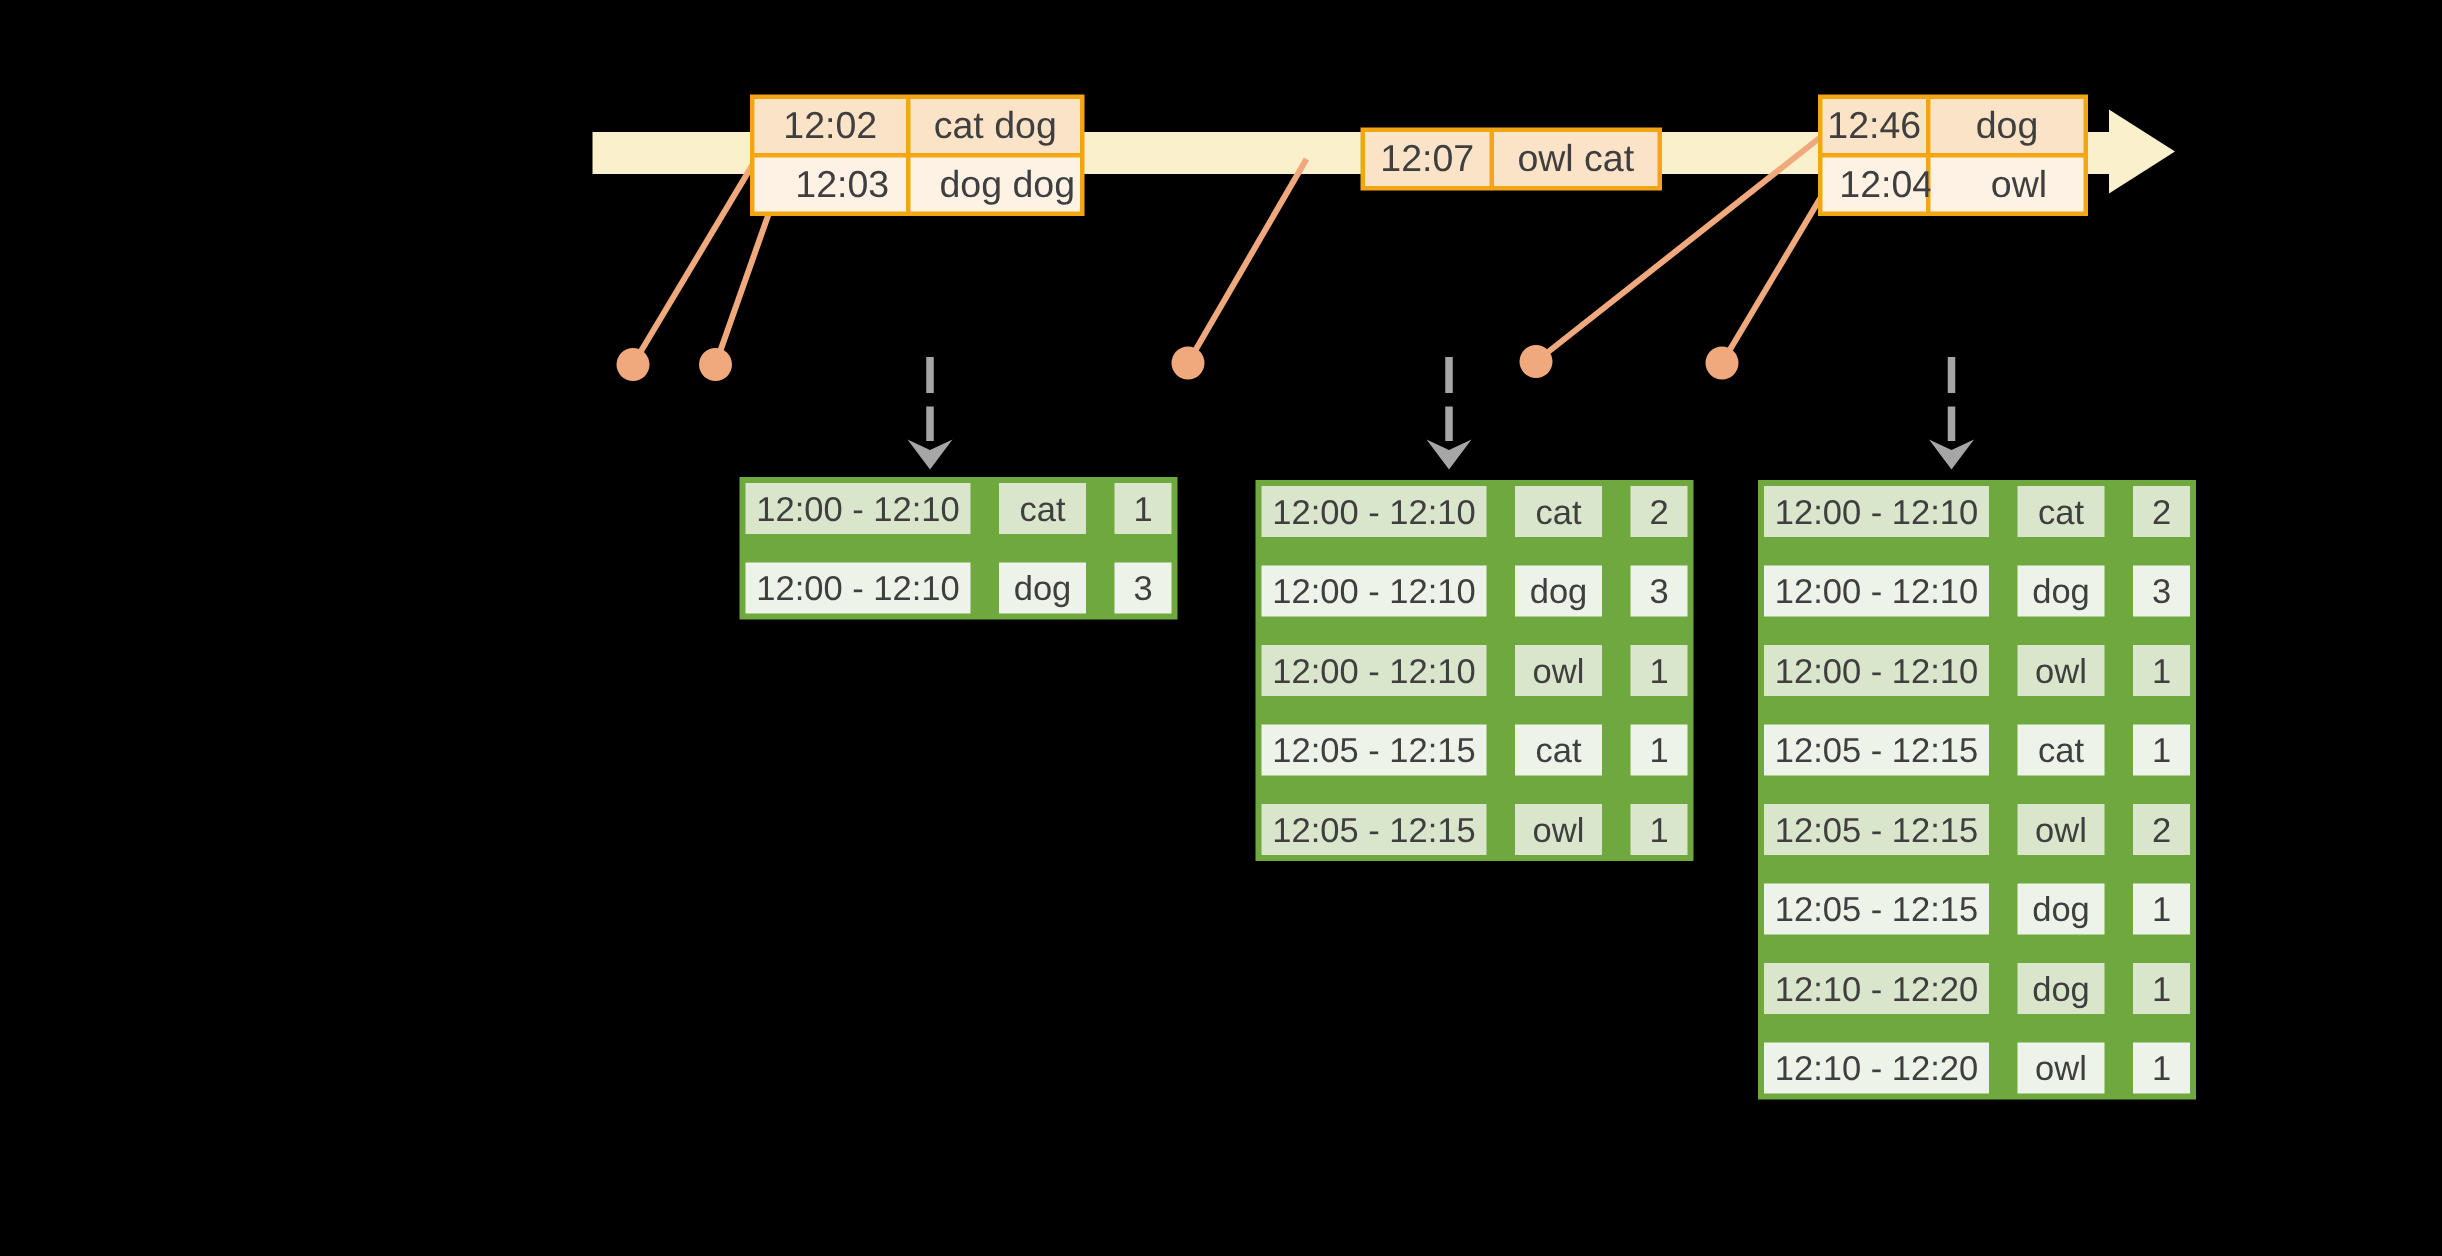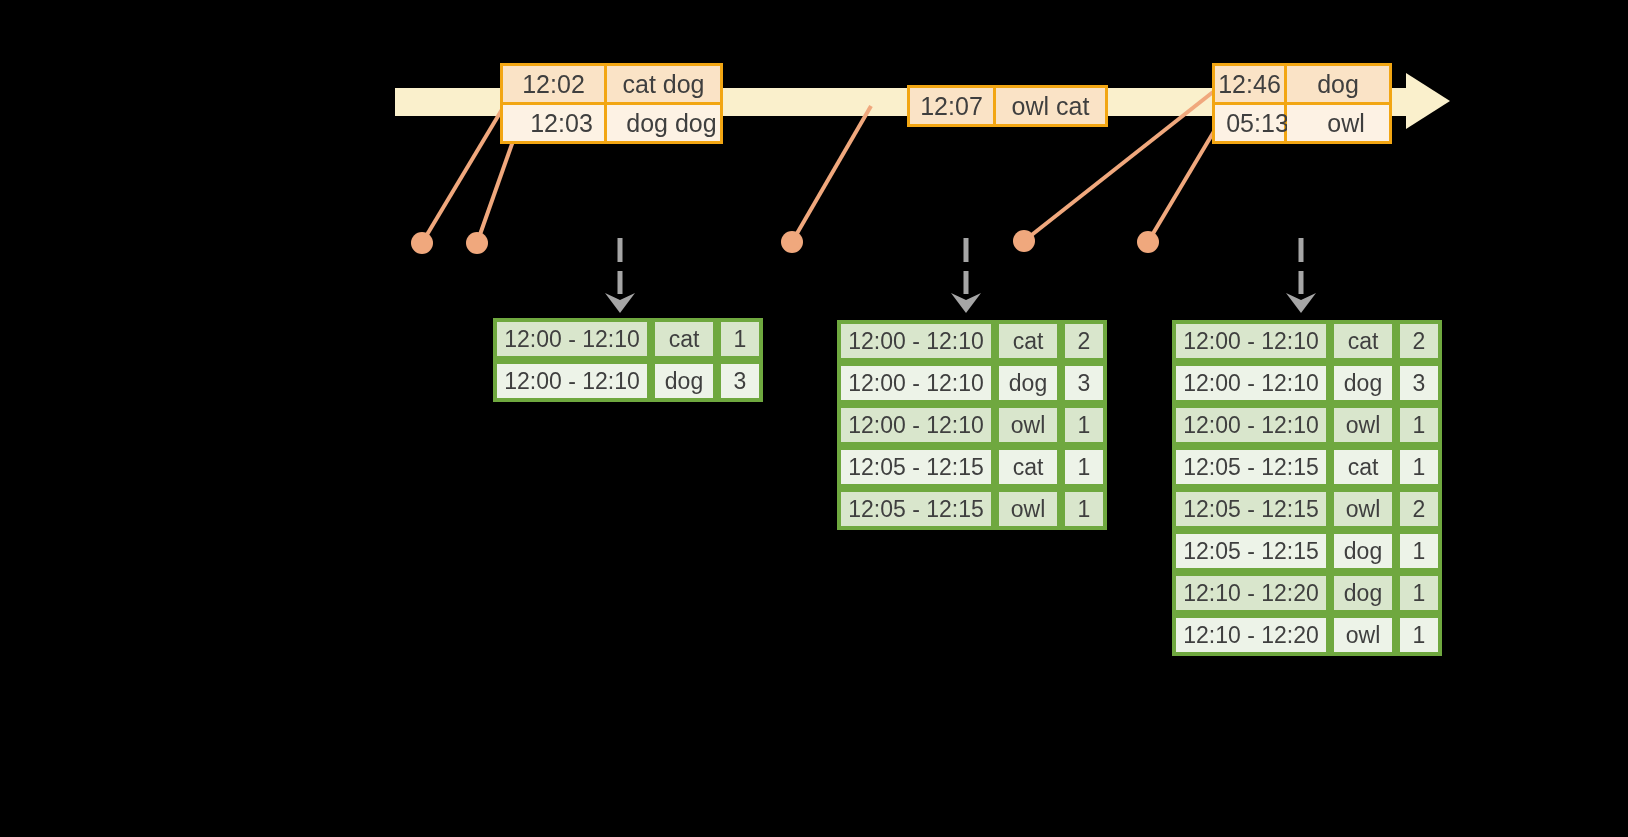--- a/index.html
+++ b/index.html
@@ -25,21 +25,21 @@
   .etable { position:absolute; display:grid; gap:3px; padding:3px;
             background:var(--orange_border); }
   #etable1 { left:500px; top:63px;  grid-template-columns:101px 113px; grid-auto-rows:36px; }
   #etable2 { left:867px; top:85px;  grid-template-columns:83px 109px;  grid-auto-rows:36px;margin-left:40px; }
   #etable3 { left:1212px; top:63px; grid-template-columns:69px 102px;  grid-auto-rows:36px; }
   .etable .cell { display:flex; align-items:center; justify-content:center;
                   font-size:25px; color:var(--text); }
   .peach-dark  { background:var(--peach_dark); }
   .peach-light { background:var(--peach_light);padding-left:16px; }
   
-  .gtable { position:absolute; display:grid; gap:8px; padding:4px;
+  .gtable { position:absolute; display:grid; gap:19px; padding:4px;
             background:var(--green_border);
             grid-template-columns:150px 58px 38px; grid-auto-rows:34px; }
   #gtable1 { left:493px;  top:318px; }
   #gtable2 { left:837px;  top:320px; }
   #gtable3 { left:1172px; top:320px; }
   .gtable .cell { display:flex; align-items:center; justify-content:center;
                   font-size:23px; color:var(--text); }
   .g-dark  { background:var(--green_row_dark); }
   .g-light { background:var(--green_row_light); }
 </style>
@@ -80,21 +80,21 @@
   </div>
 
   <div class="etable" id="etable2">
     <div class="cell peach-dark">12:07</div>
     <div class="cell peach-dark">owl cat</div>
   </div>
 
   <div class="etable" id="etable3">
     <div class="cell peach-dark">12:46</div>
     <div class="cell peach-dark">dog</div>
-    <div class="cell peach-light">05:13</div>
+    <div class="cell peach-light">12:04</div>
     <div class="cell peach-light">owl</div>
   </div>
 
   <div class="gtable" id="gtable1">
     <div class="cell g-dark">12:00 - 12:10</div>
     <div class="cell g-dark">cat</div>
     <div class="cell g-dark">1</div>
     <div class="cell g-light">12:00 - 12:10</div>
     <div class="cell g-light">dog</div>
     <div class="cell g-light">3</div>

